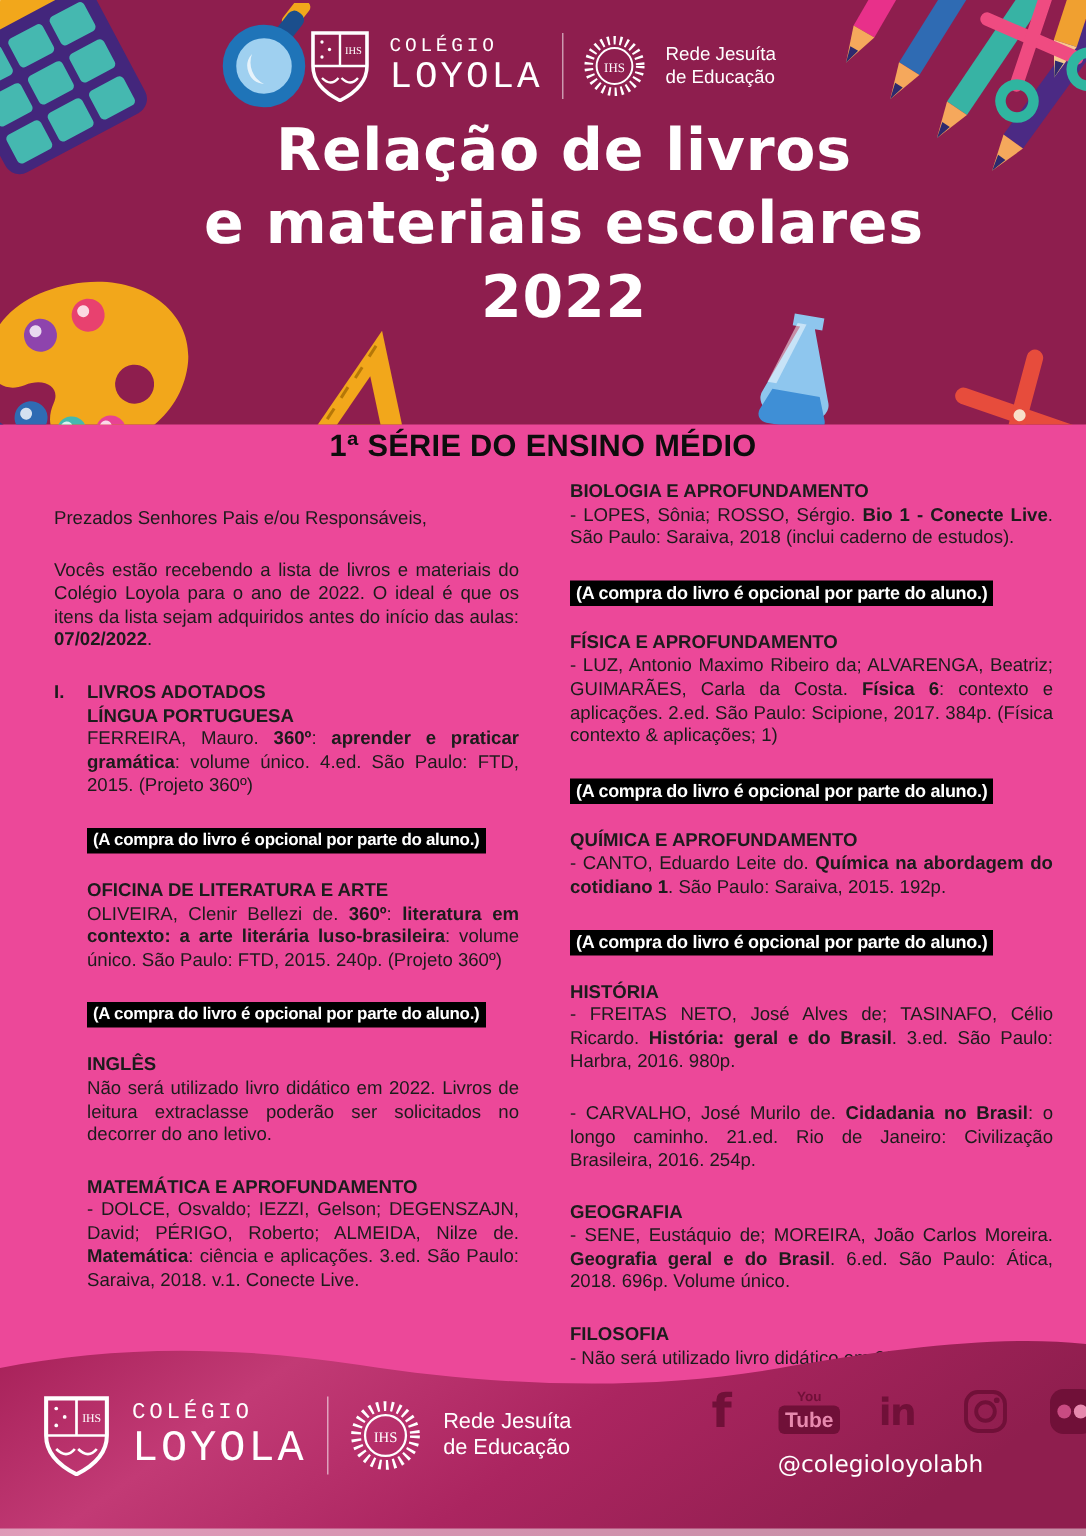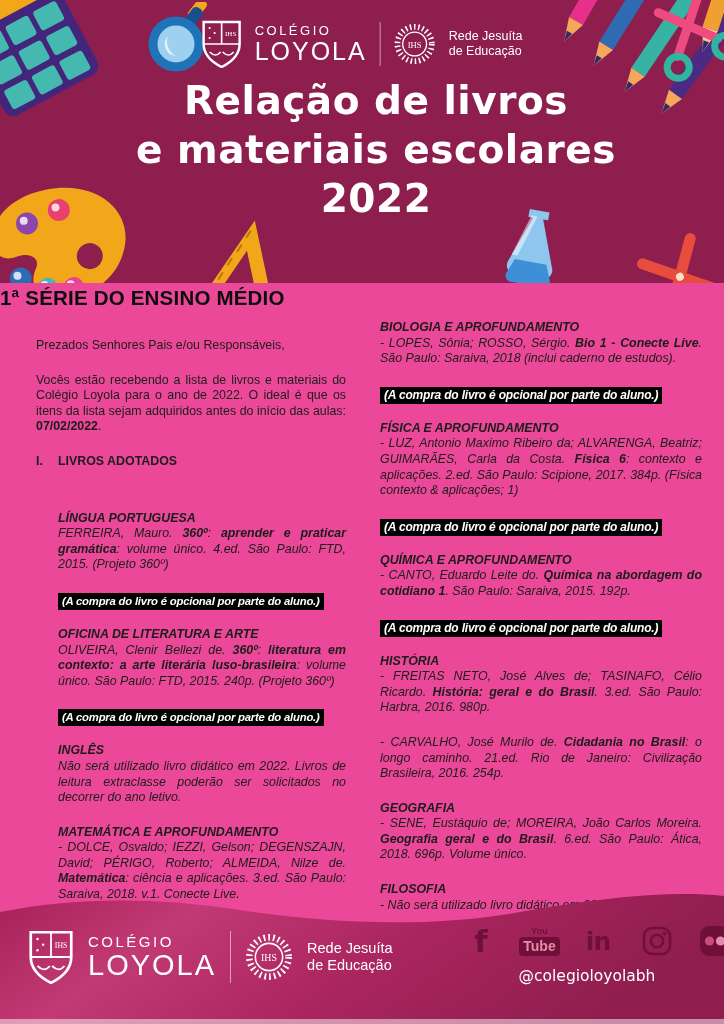--- a/index.html
+++ b/index.html
@@ -12,21 +12,21 @@
 
   
   .header {
     position:absolute; top:0; left:0; width:724px; height:283px;
     background:#8e1e4e; overflow:hidden;
   }
   .logo-bar {
     position:absolute; top:20px; left:50%; transform:translateX(-50%);
     display:flex; align-items:center; gap:13px; color:#fff; white-space:nowrap;
   }
-  .logo-colegio { line-height:1; font-family:Liberation Sans, sans-serif; }
+  .logo-colegio { line-height:1; font-family:Liberation Mono, monospace; }
   .logo-colegio .l1 { font-size:13px; letter-spacing:2.5px; display:block; margin-bottom:2px; }
   .logo-colegio .l2 { font-size:25px; letter-spacing:2px; display:block; }
   .logo-divider { width:1px; height:44px; background:rgba(255,255,255,.55); }
   .logo-rede { font-size:12.5px; line-height:1.2; }
   .title {
     position:absolute; top:76px; left:0; width:100%; text-align:center;
     color:#fff; font-family:"DejaVu Sans", sans-serif; font-weight:bold;
     font-size:39px; line-height:49px; letter-spacing:0.5px;padding-left:28px;
   }
 
@@ -42,34 +42,34 @@
   .p4 { left:688px; top:-6px;  transform:rotate(36deg); }
   .p5 { left:706px; top:-42px; transform:rotate(18deg); }
   .scissors-top { right:-16px; top:-14px; width:92px; transform:rotate(-24deg); }
   .palette { left:-14px; top:182px; width:152px; transform:rotate(-6deg); }
   .triangle { left:176px; top:220px; width:96px; transform:rotate(-12deg); }
   .flask { left:492px; top:206px; width:80px; transform:rotate(10deg); }
   .scissors-bottom { right:-20px; top:228px; width:116px; transform:rotate(-28deg); }
 
   
   .grade-heading {
-    position:absolute; top:286px; left:0; width:100%; text-align:left;
+    position:absolute; top:286px; left:0; width:100%; text-align:center;
     font-weight:bold; font-size:20.5px; color:#0d0d0d; letter-spacing:0.2px;
   }
 
   
   .col { position:absolute; font-size:12.4px; line-height:15.6px; text-align:justify; }
   .col-left  { left:36px;  top:338px; width:310px; }
   .col-right { left:380px; top:320px; width:322px; }
   .col p { margin:0 0 19px 0; }
   .b, .bold { font-weight:bold; }
   .list-heading { display:flex; font-weight:bold; }
   .list-heading .roman { width:22px; flex:none; }
-  .indent { margin-left:22px;margin-top:41px; }
-  .section { margin-bottom:17px;font-style:italic; }
+  .indent { margin-left:22px; }
+  .section { margin-bottom:17px; }
   .section h3 {
     margin:0; font-size:12.4px; line-height:15.6px; font-weight:bold;
     text-align:left; letter-spacing:0;
   }
   .entry { margin:0; }
   .badge {
     display:inline-block; background:#000; color:#fff; font-weight:bold;
     font-size:12px; line-height:14px; padding:1px 4px 2px 4px; margin-top:1px;
     white-space:nowrap; letter-spacing:-0.2px;
   }

